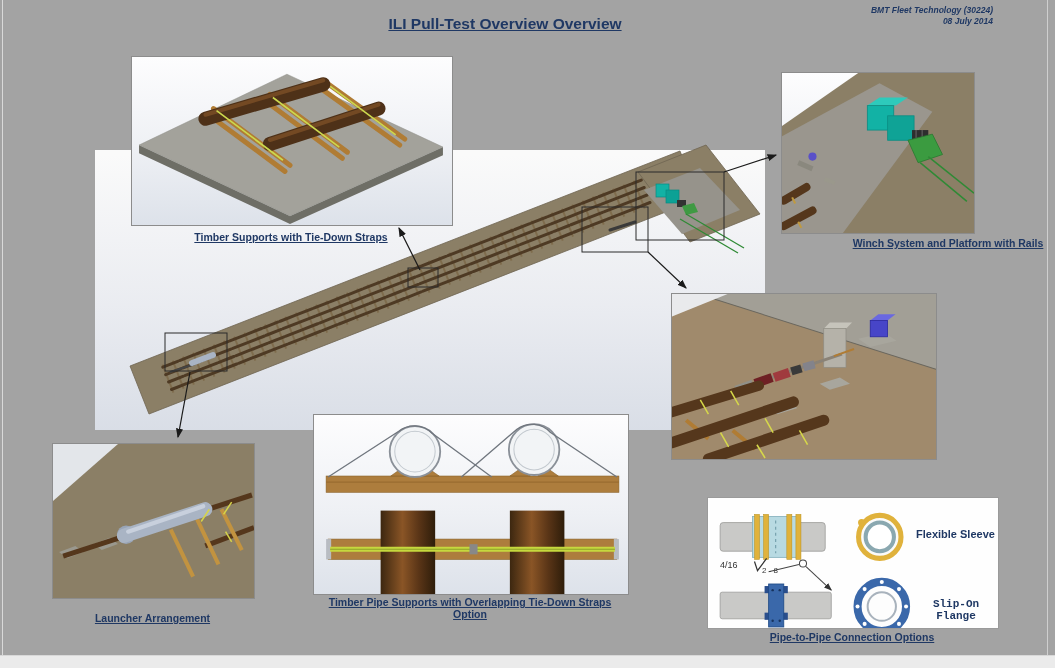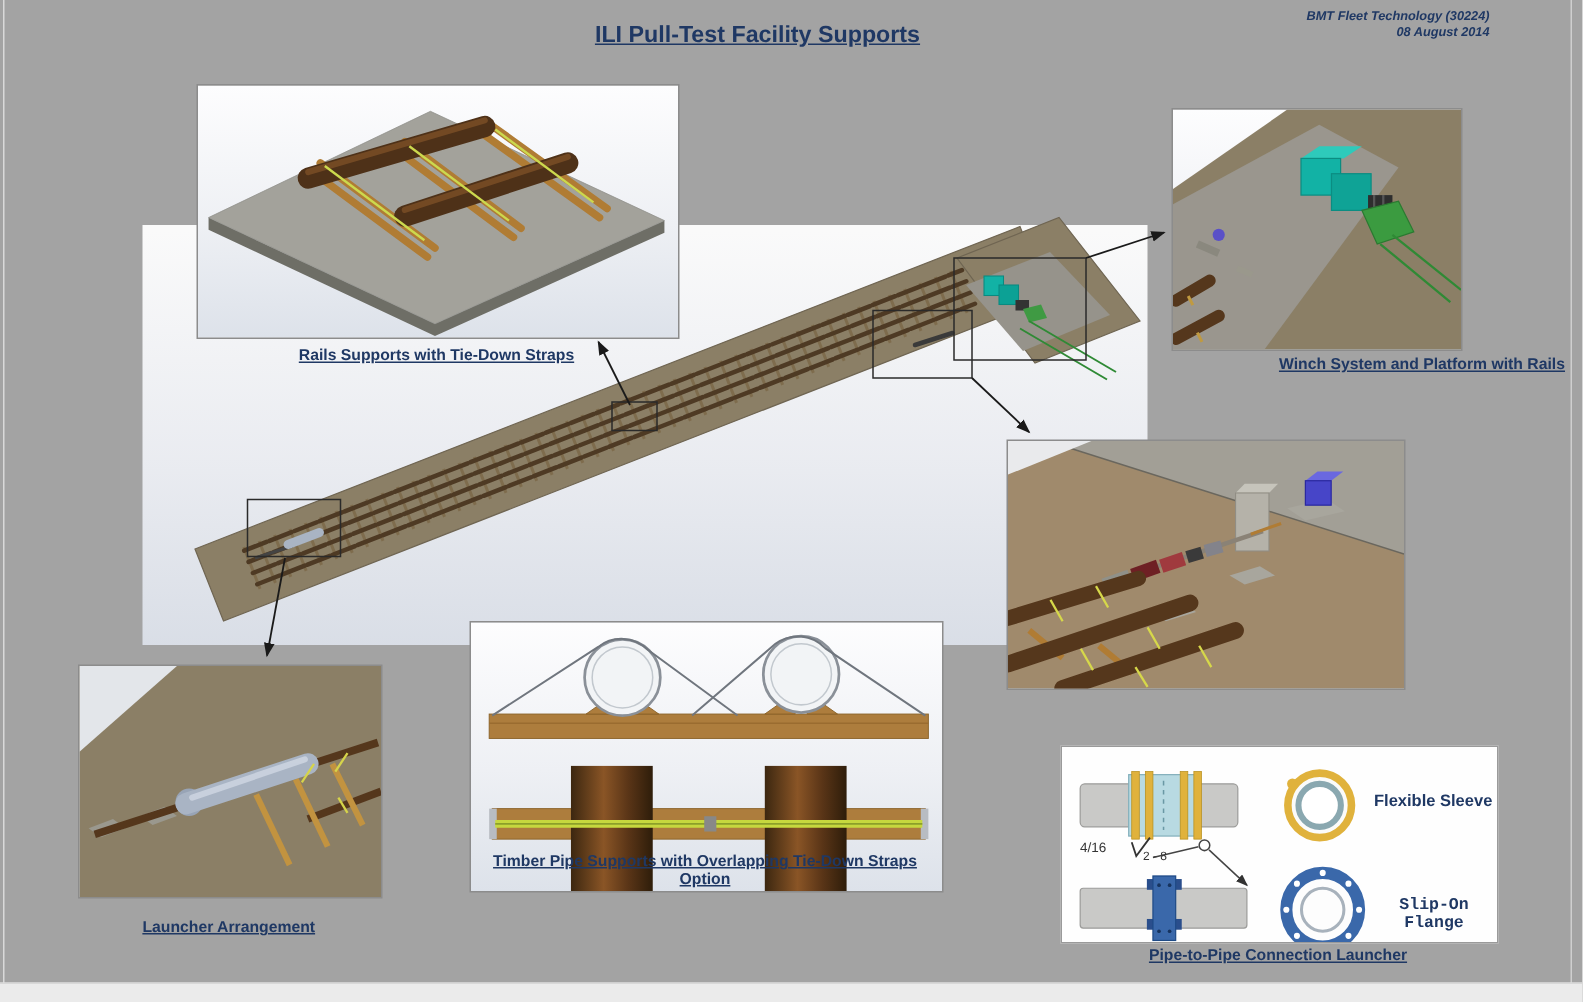--- a/index.html
+++ b/index.html
@@ -36,21 +36,21 @@
       text-decoration:underline;color:var(--heading);}
   .boxA{left:131px;top:56px;width:320px;height:168px;}
   .labelA{left:131px;top:231px;width:320px;}
   .boxB{left:781px;top:72px;width:192px;height:160px;}
   .labelB{left:823px;top:237px;width:250px;}
   .boxC{left:671px;top:293px;width:264px;height:165px;}
   .labelC{left:671px;top:464px;width:264px;}
   .boxD{left:52px;top:443px;width:201px;height:154px;}
   .labelD{left:52px;top:612px;width:201px;}
   .boxE{left:313px;top:414px;width:314px;height:179px;}
-  .labelE{left:313px;top:568px;width:314px;}
+  .labelE{left:313px;top:596px;width:314px;}
   .boxF{left:707px;top:497px;width:290px;height:130px;background:#fefefe;border:1.5px solid #9a9a9a;}
   .labelF{left:707px;top:631px;width:290px;}
   .conn-label{position:absolute;font-size:11px;font-weight:bold;color:var(--heading);z-index:3;text-align:center;}
   .weld-txt{position:absolute;font-size:9px;color:#333;z-index:3;}
   .weld-sub{position:absolute;font-size:8px;color:#333;z-index:3;}
 </style>
 </head>
 <body>
 
 <div class="page">
@@ -113,23 +113,23 @@
     <g stroke="#1a1a1a" stroke-width="1.2" fill="none">
       <line x1="420" y1="270" x2="399" y2="228" marker-end="url(#ah)"></line>
       <line x1="190" y1="372" x2="178" y2="437" marker-end="url(#ah)"></line>
       <line x1="724" y1="172" x2="776" y2="155" marker-end="url(#ah)"></line>
       <line x1="648" y1="252" x2="686" y2="288" marker-end="url(#ah)"></line>
     </g>
   </svg>
 
   <div class="doc-header">
     <div>BMT Fleet Technology (30224)</div>
-    <div>08 August 2014</div>
-  </div>
-  <div class="page-title">ILI Pull-Test Facility Supports</div>
+    <div>08 July 2014</div>
+  </div>
+  <div class="page-title">ILI Pull-Test Overview Overview</div>
 
   <div class="callout boxA">
     <svg viewBox="0 0 318 166" width="100%" height="100%" preserveAspectRatio="none">
       <polygon points="7,87 157,157 309,89 309,97 157,165 7,95" fill="#6e6e66"></polygon>
       <polygon points="7,87 154,17 309,89 157,157" fill="var(--slab)" stroke="#90908a" stroke-width="0.5"></polygon>
       <g stroke="var(--timber)" stroke-width="5" stroke-linecap="round">
         <line x1="81" y1="51" x2="157" y2="107"></line>
           <line x1="76" y1="57" x2="152" y2="113"></line>
         <line x1="137" y1="37" x2="214" y2="94"></line>
           <line x1="132" y1="43" x2="209" y2="100"></line>
@@ -144,21 +144,21 @@
         <line x1="73" y1="57" x2="190" y2="23"></line>
         <line x1="137" y1="82" x2="245" y2="47"></line>
       </g>
       <g stroke="var(--strap)" stroke-width="1.6">
         <line x1="84" y1="53" x2="150" y2="102"></line>
         <line x1="140" y1="40" x2="206" y2="89"></line>
         <line x1="197" y1="29" x2="262" y2="77"></line>
       </g>
     </svg>
   </div>
-  <div class="co-label labelA">Rails Supports with Tie-Down Straps</div>
+  <div class="co-label labelA">Timber Supports with Tie-Down Straps</div>
 
   <div class="callout boxB">
     <svg viewBox="0 0 189 157" width="100%" height="100%" preserveAspectRatio="none">
       <polygon points="75,0 189,0 189,157 0,157 0,52" fill="var(--ground)"></polygon>
       <polygon points="0,62 96,10 148,38 60,157 0,157" fill="#9a968e"></polygon>
       <g>
         <line x1="2" y1="125" x2="24" y2="112" stroke="var(--pipe-dk)" stroke-width="8" stroke-linecap="round"></line>
         <line x1="2" y1="150" x2="30" y2="135" stroke="var(--pipe-dk)" stroke-width="8" stroke-linecap="round"></line>
         <line x1="10" y1="122" x2="13" y2="128" stroke="#c09a40" stroke-width="2"></line>
         <line x1="16" y1="146" x2="19" y2="152" stroke="#c09a40" stroke-width="2"></line>
@@ -361,14 +361,14 @@
           <circle cx="172" cy="82" r="2"></circle>
             <circle cx="189" cy="89" r="2"></circle>
         </g>
       </g>
     </svg>
     <span class="conn-label" style="left:208px;top:30px;">Flexible Sleeve</span>
     <span class="conn-label" style="left:206px;top:100px;font-family:Liberation Mono, monospace;">Slip-On Flange</span>
     <span class="weld-txt" style="left:12px;top:62px;">4/16</span>
     <span class="weld-sub" style="left:54px;top:68px;text-align:right;">2 - 8</span>
   </div>
-  <div class="co-label labelF">Pipe-to-Pipe Connection Launcher</div>
+  <div class="co-label labelF">Pipe-to-Pipe Connection Options</div>
 </div>
 
 </body></html>

